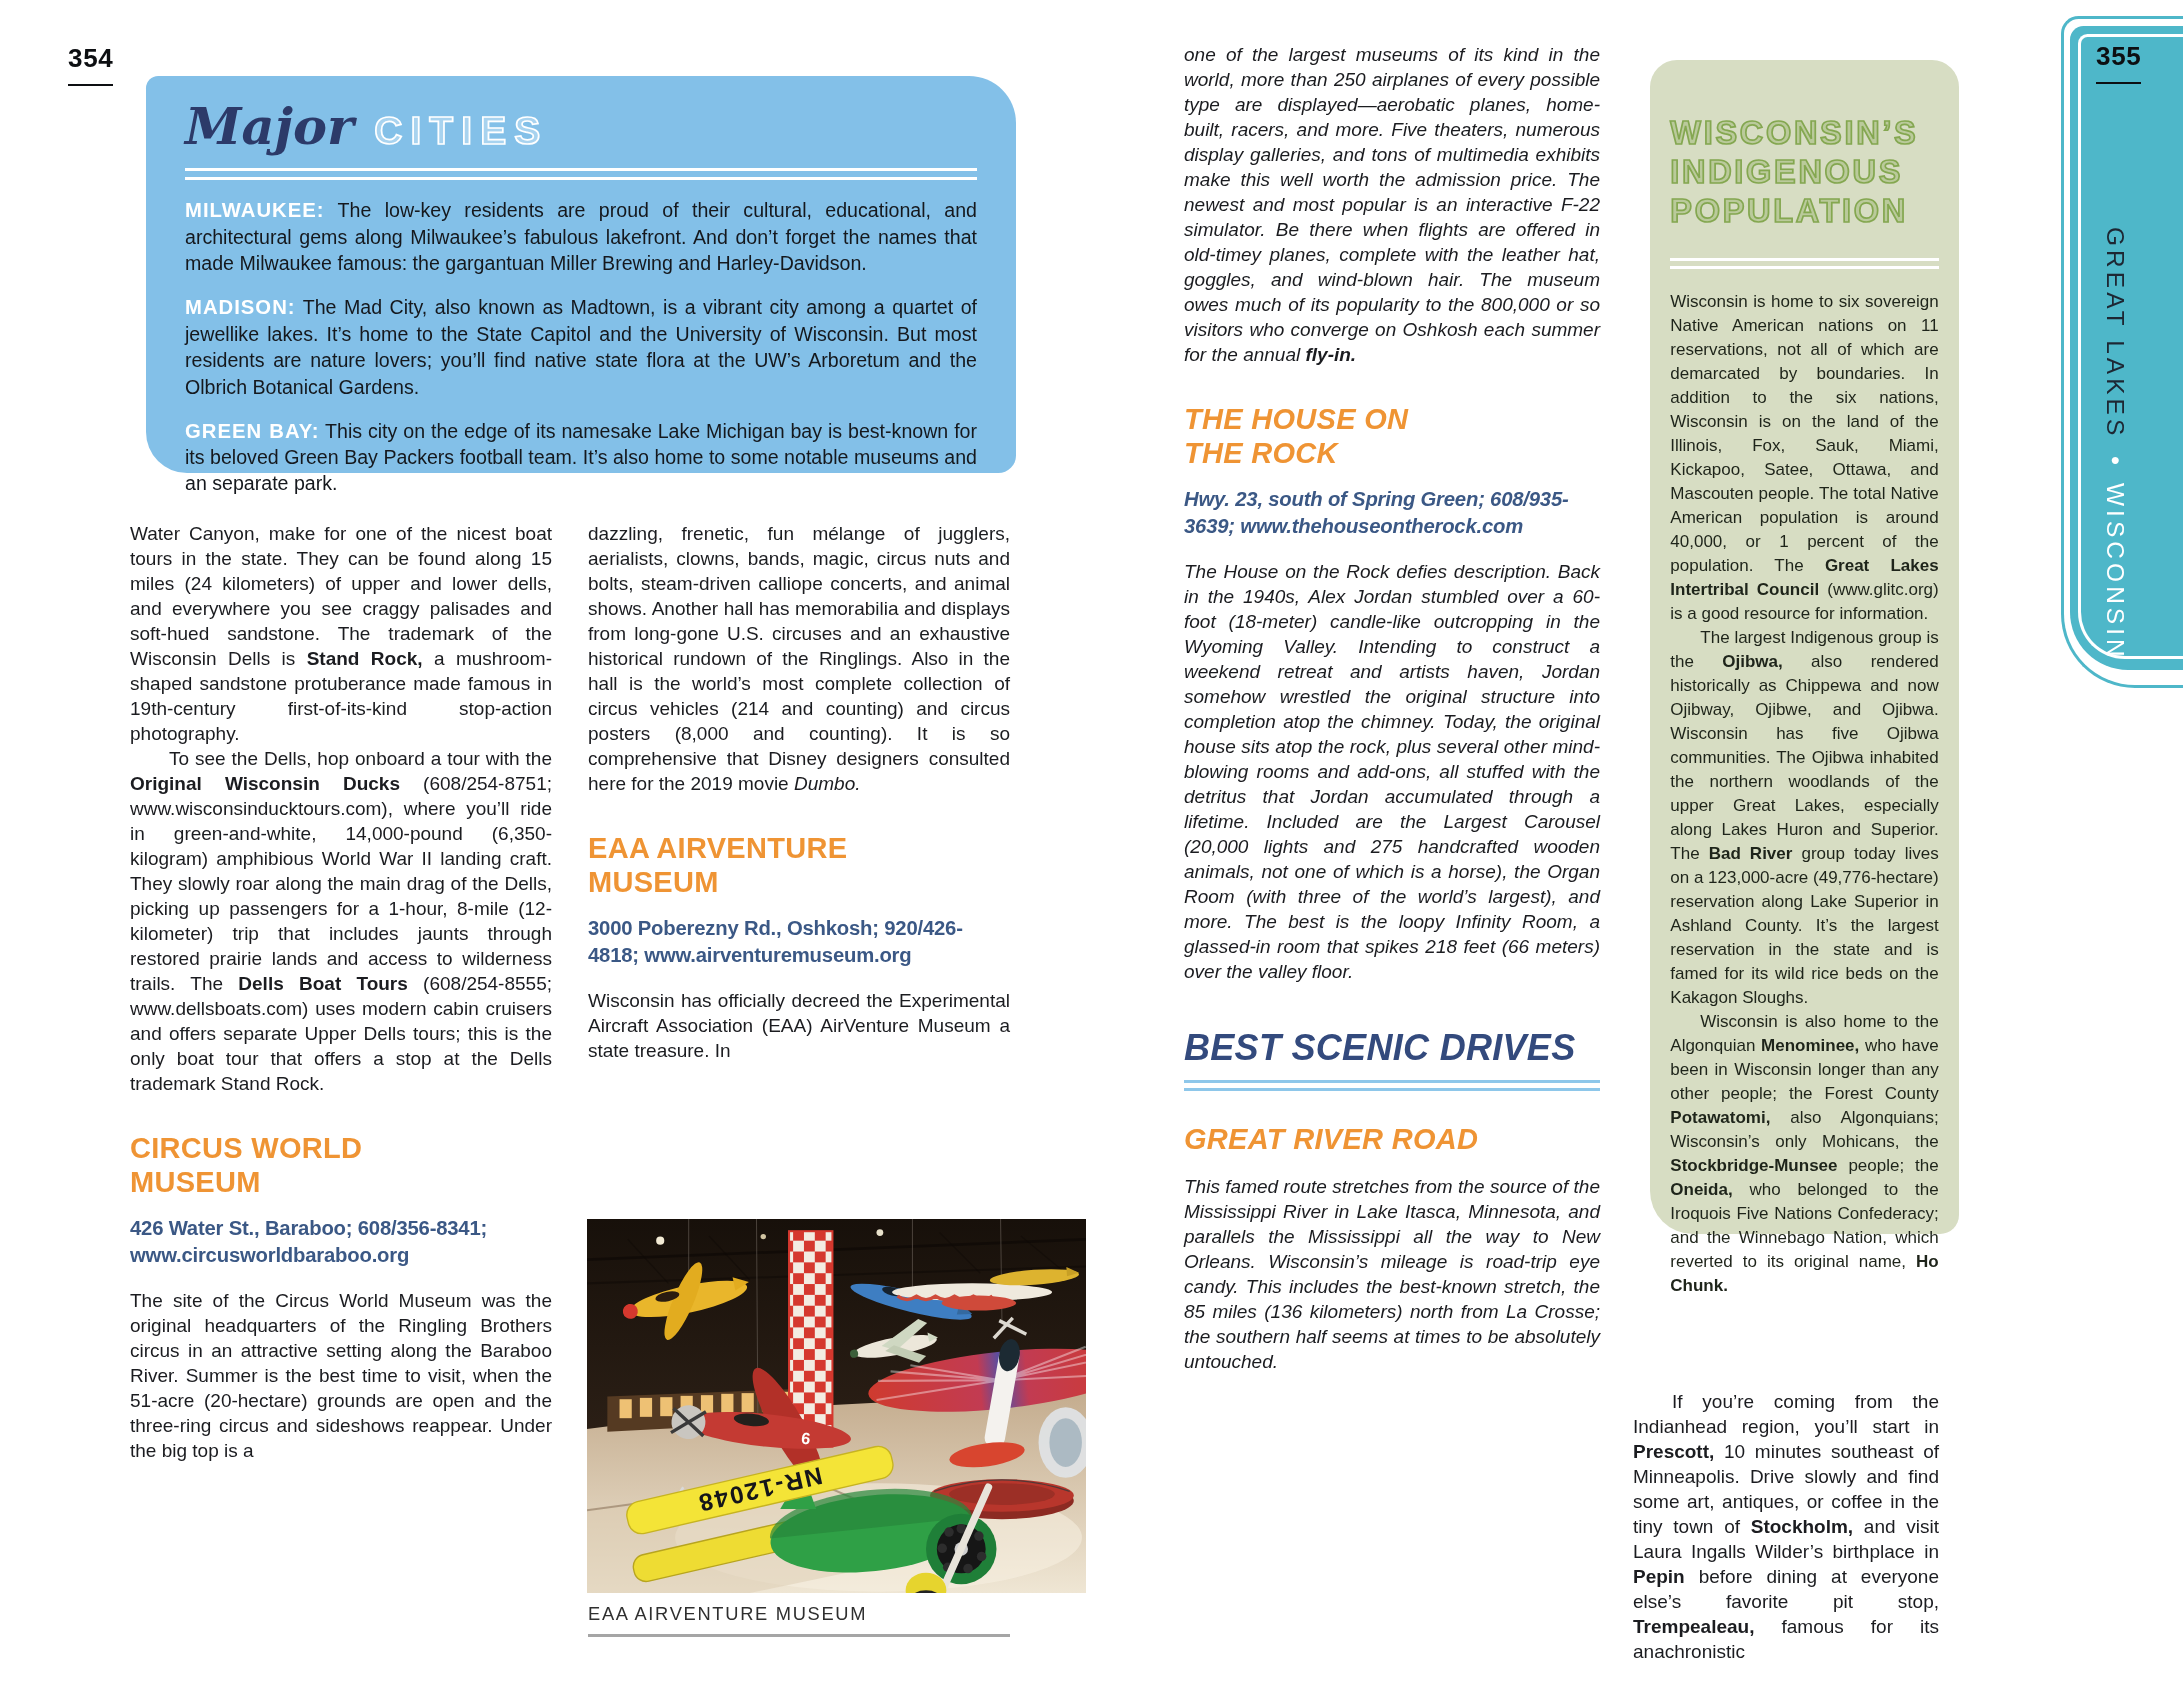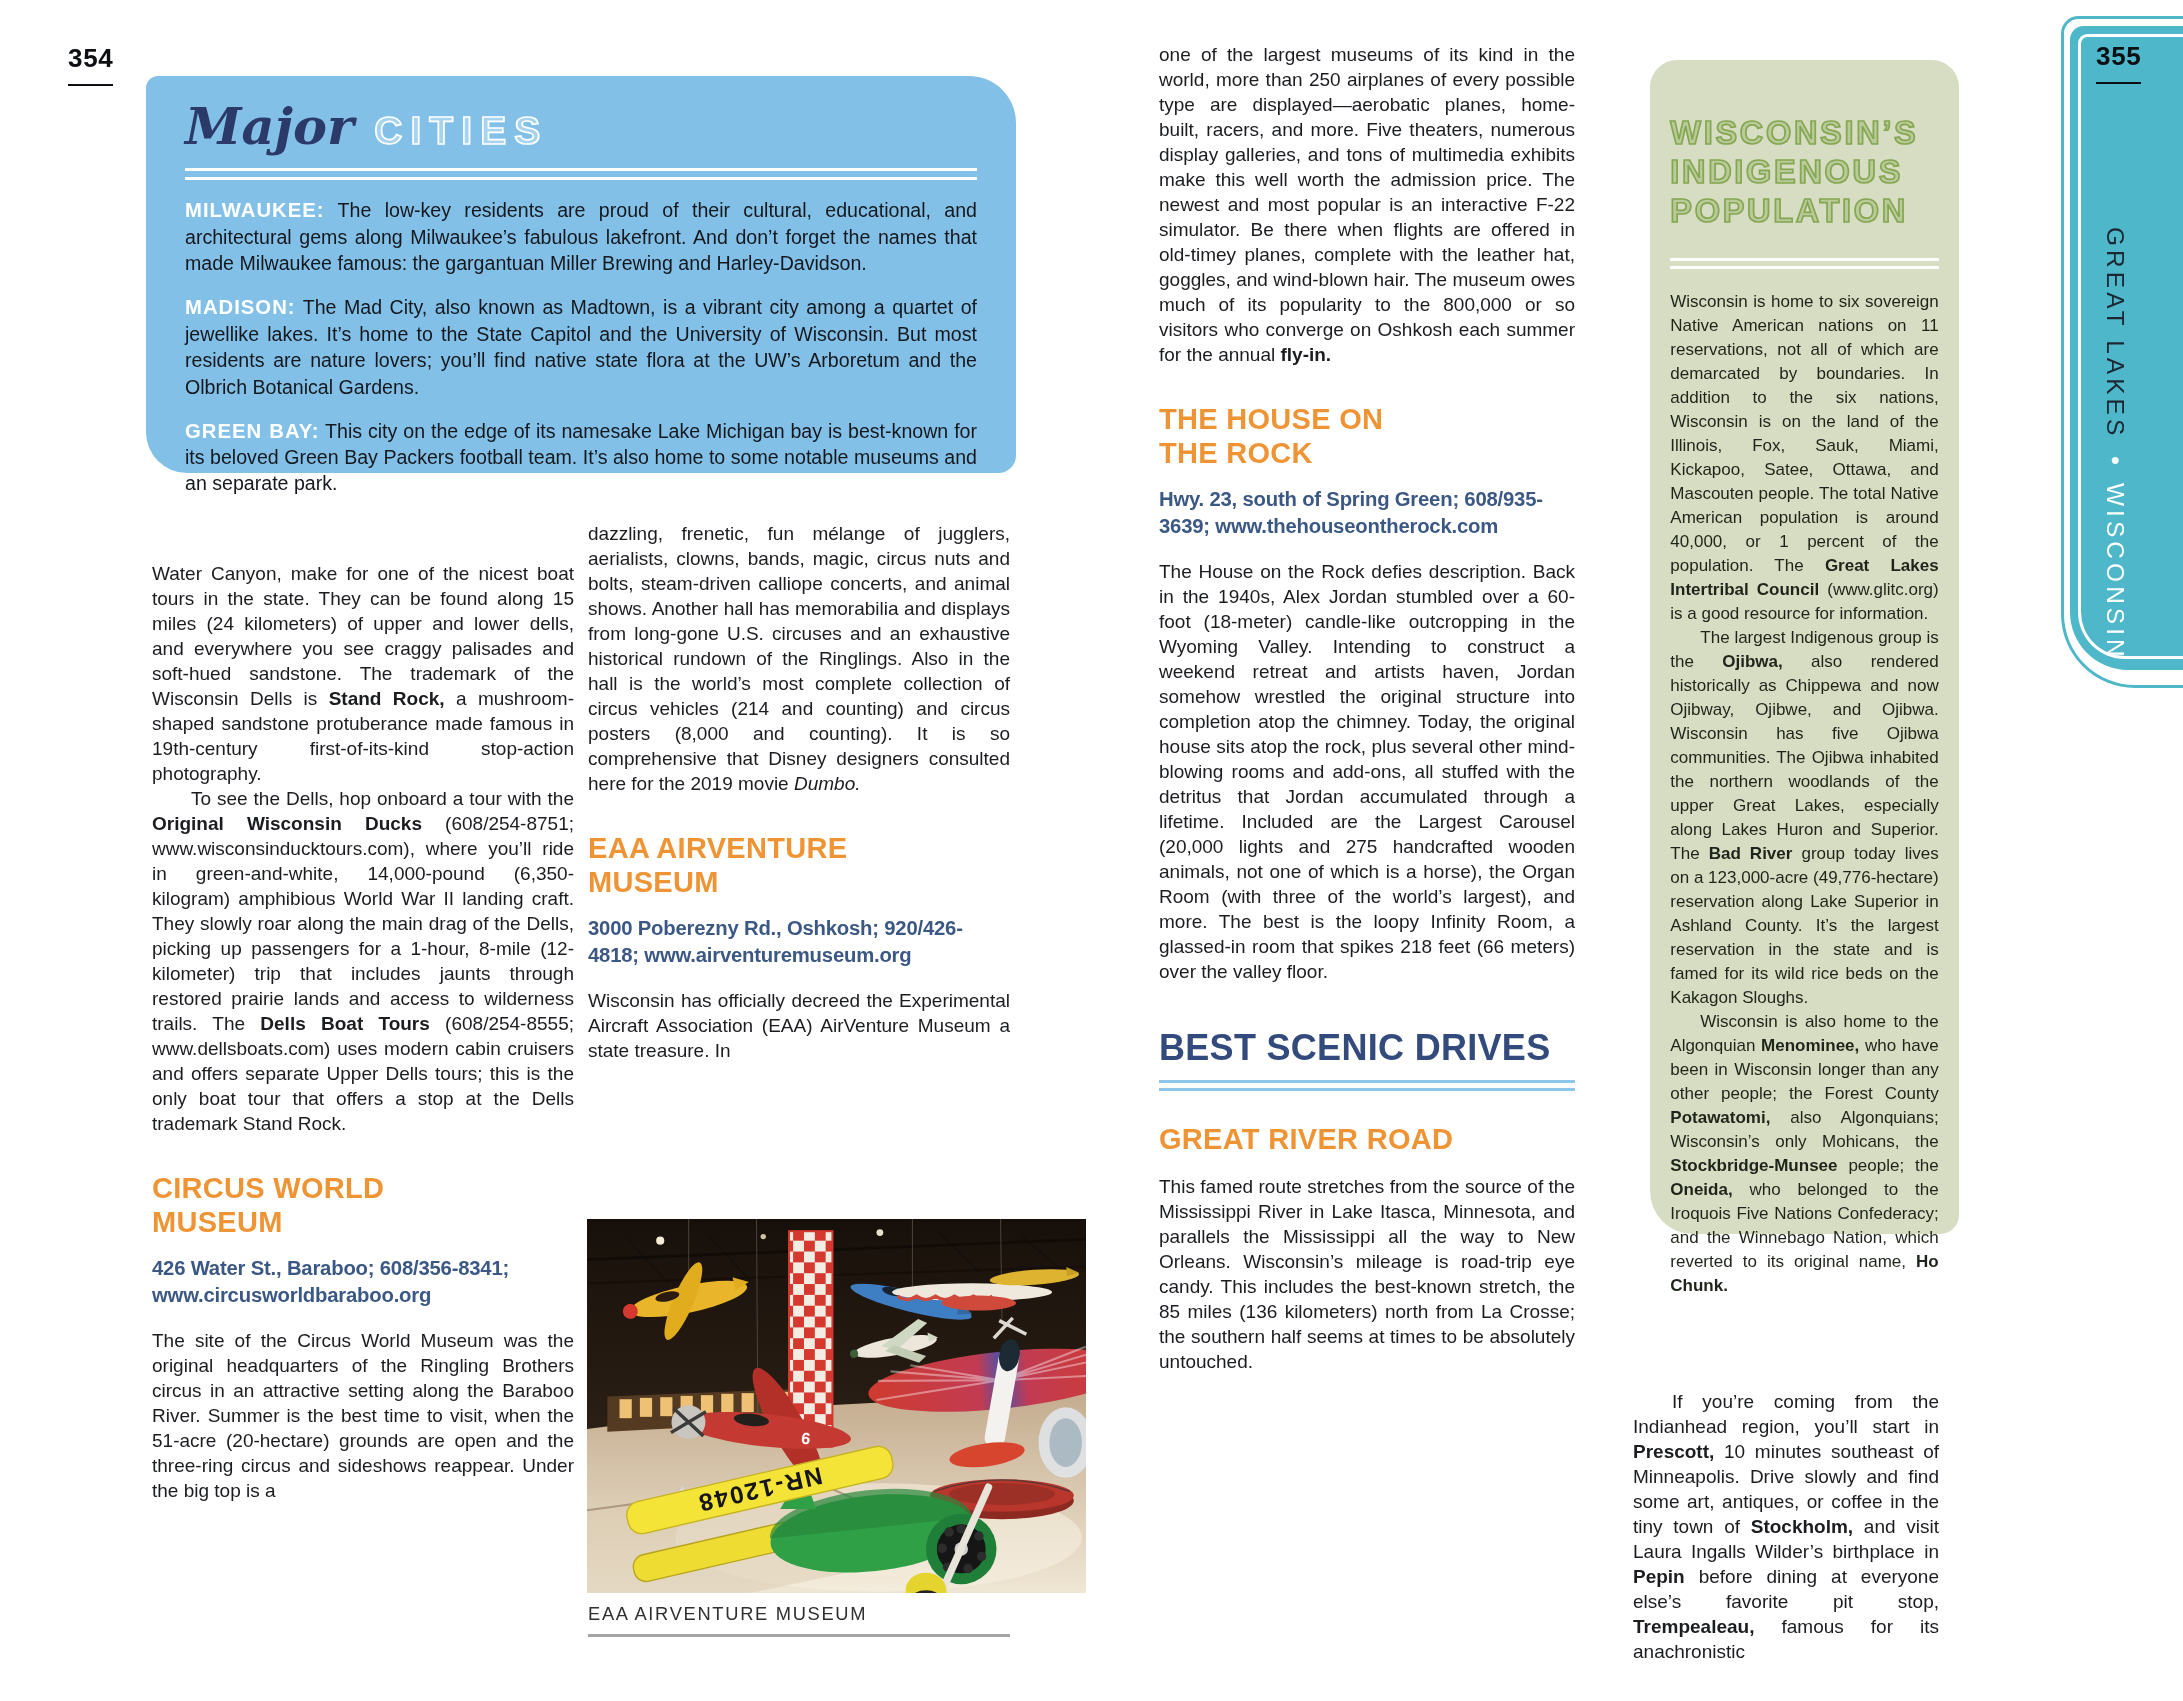--- a/index.html
+++ b/index.html
@@ -23,23 +23,23 @@
           font-size:51px;color:#2c3a69;}
   .cities{font-size:39px;font-weight:700;letter-spacing:8.1px;
           color:rgba(255,255,255,0.30);-webkit-text-stroke:1.7px #ffffff;}
   .drule{height:5.4px;border-top:3.4px solid #ffffff;border-bottom:3.4px solid #ffffff;}
   .blue-box .drule{margin-top:12.2px;}
   .bluebox-p{margin:17.6px 0 0 0;font-size:19.6px;line-height:26.4px;text-align:justify;color:#15181d;}
   .city-label{font-weight:700;color:#ffffff;letter-spacing:1px;font-size:20.3px;font-stretch:condensed;}
 
   
   .col{position:absolute;}
-  .col-1{left:152px;top:521px;width:422px;margin-top:40px;}
+  .col-1{left:130px;top:521px;width:422px;}
   .col-2{left:588px;top:521px;width:422px;}
-  .col-3{left:1159px;top:42px;width:416px;}
+  .col-3{left:1184px;top:42px;width:416px;font-style:italic;}
   .body-text{margin:0;font-size:19px;line-height:25px;text-align:justify;color:#1b1c20;}
   .indent{text-indent:39px;}
   .orange-h{margin:35px 0 0 0;color:#ef9434;font-weight:700;font-size:29px;line-height:34px;
             letter-spacing:0.3px;white-space:pre-line;}
   .addr{margin:16.2px 0 0 0;color:#3b5885;font-weight:700;font-size:20.3px;line-height:27px;
         font-stretch:condensed;letter-spacing:-0.2px;}
   .after-addr{margin-top:19px;}
   .section-h{margin:43px 0 0 0;font-size:36px;font-weight:700;color:#334a7d;
              font-stretch:condensed;white-space:nowrap;letter-spacing:0.3px;}
   .drule-blue{margin-top:10.8px;border-color:#8ec7ea;}

